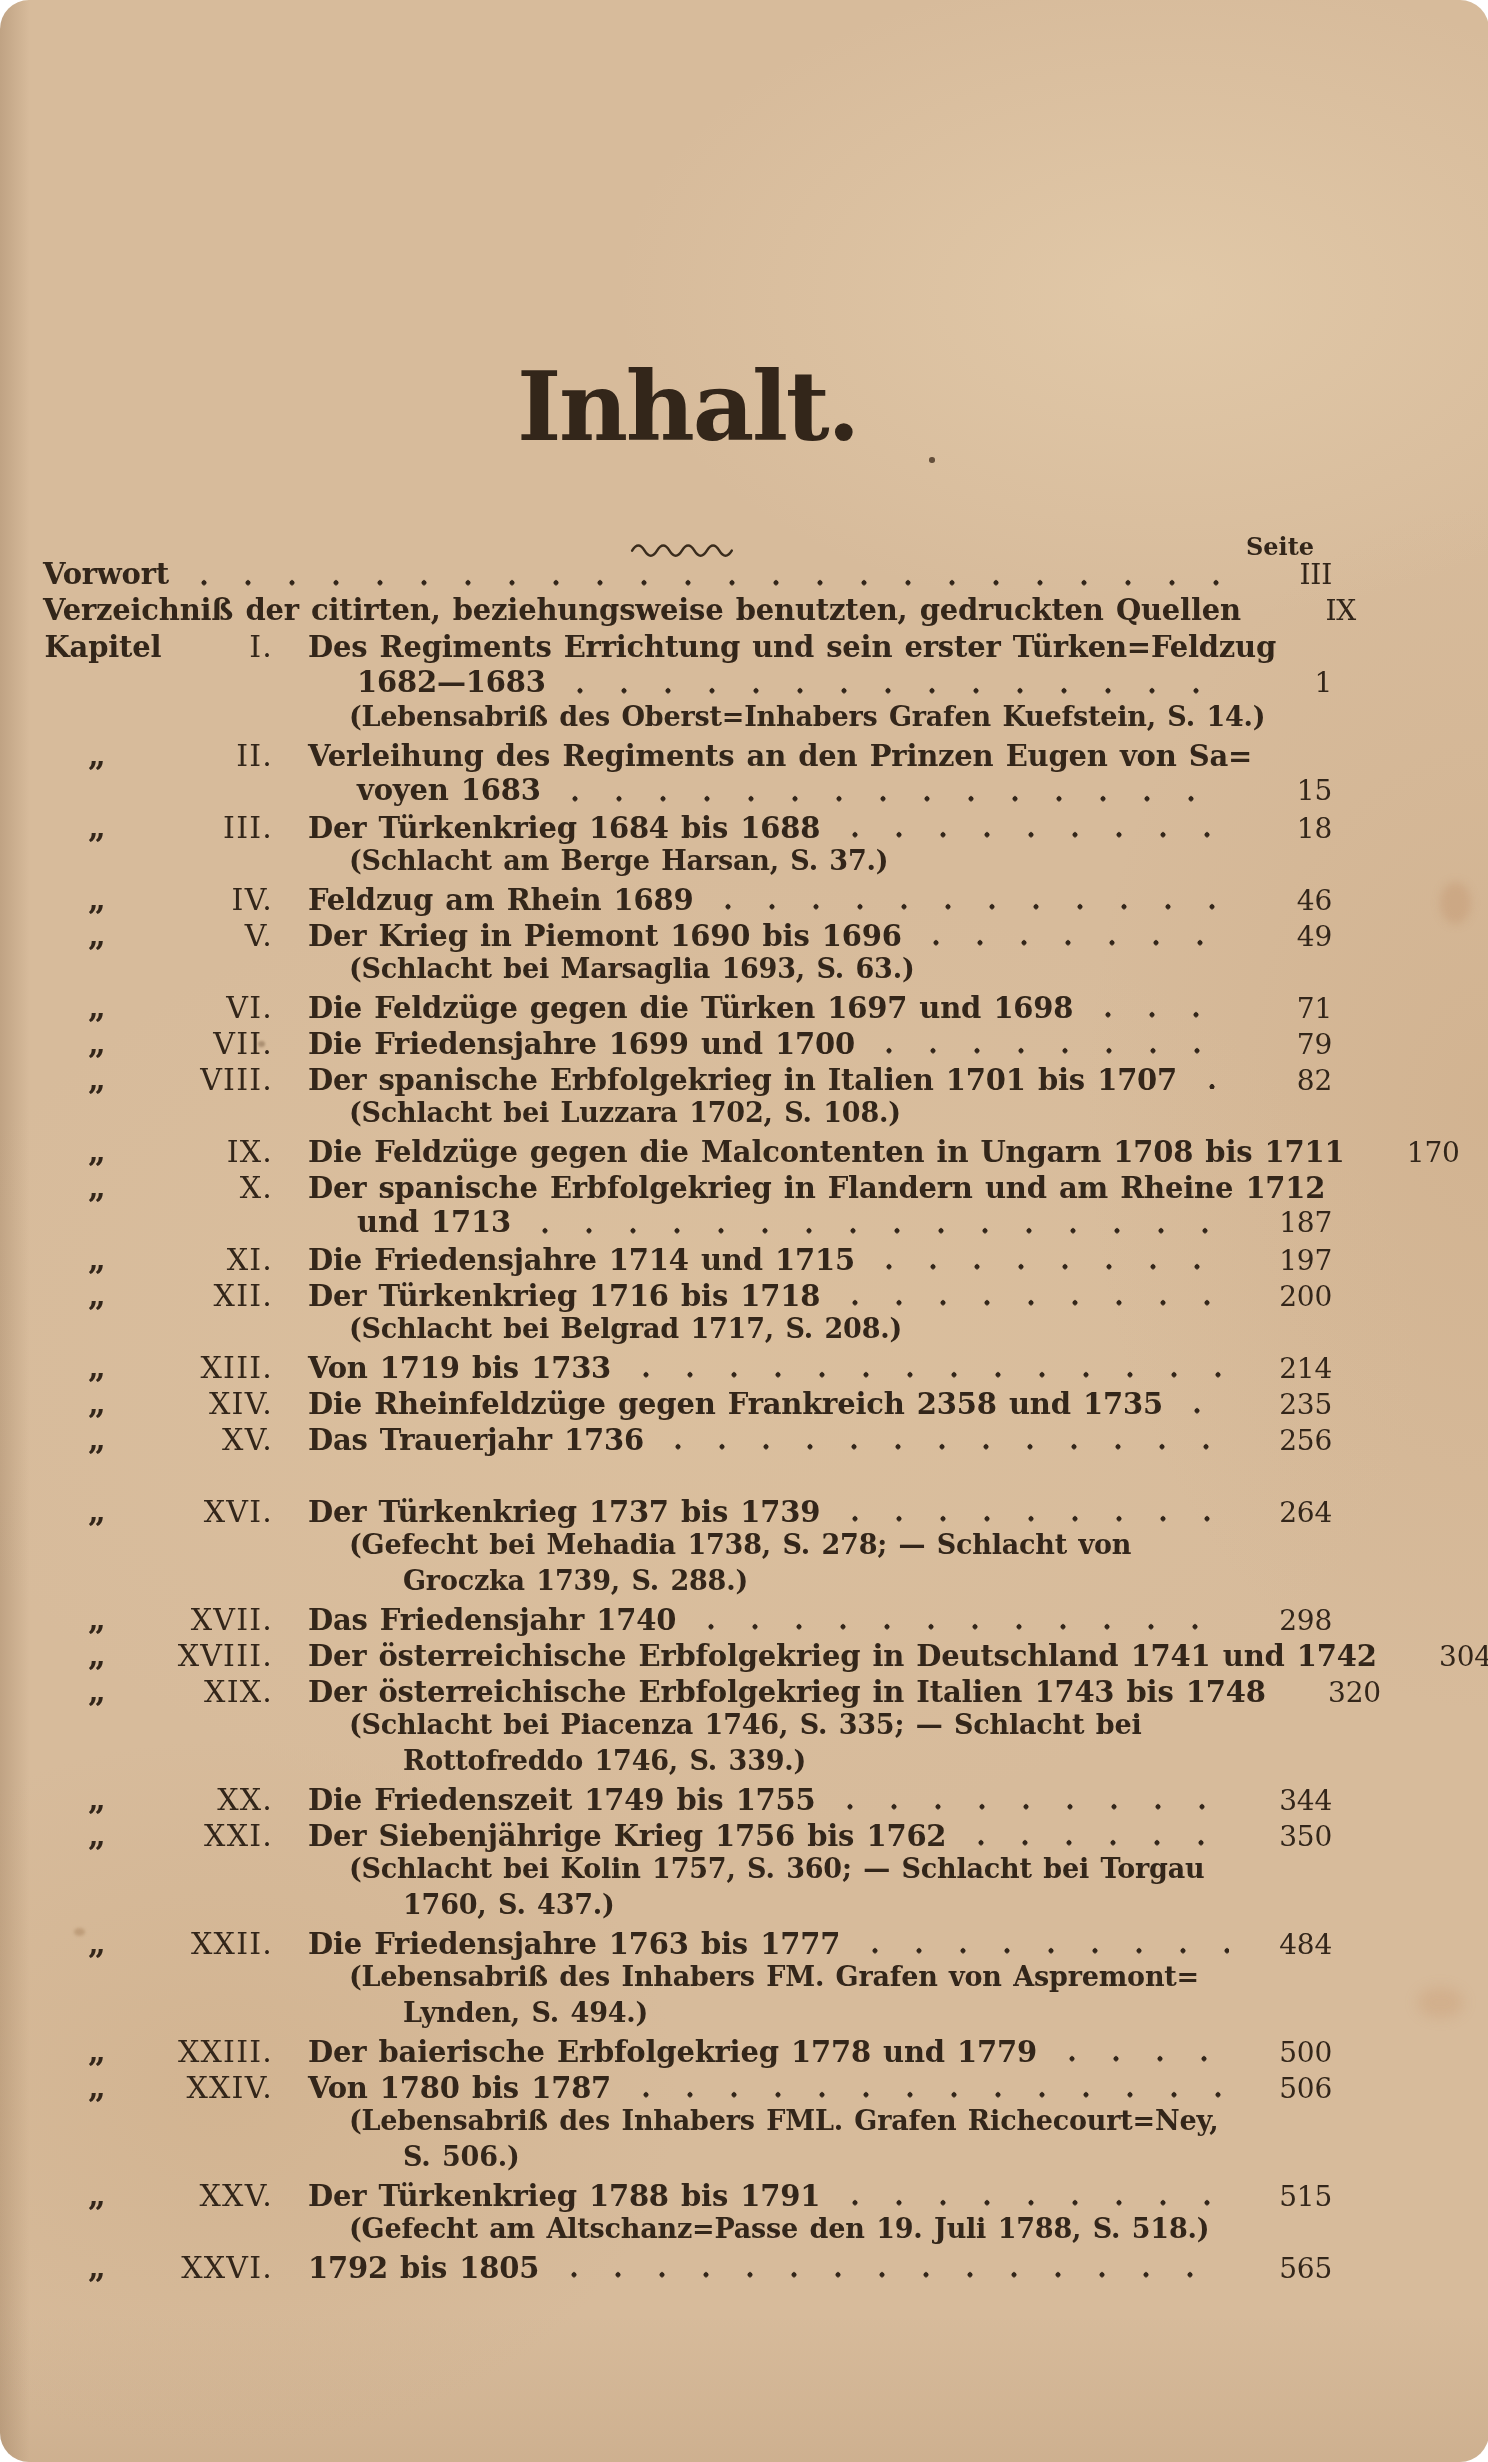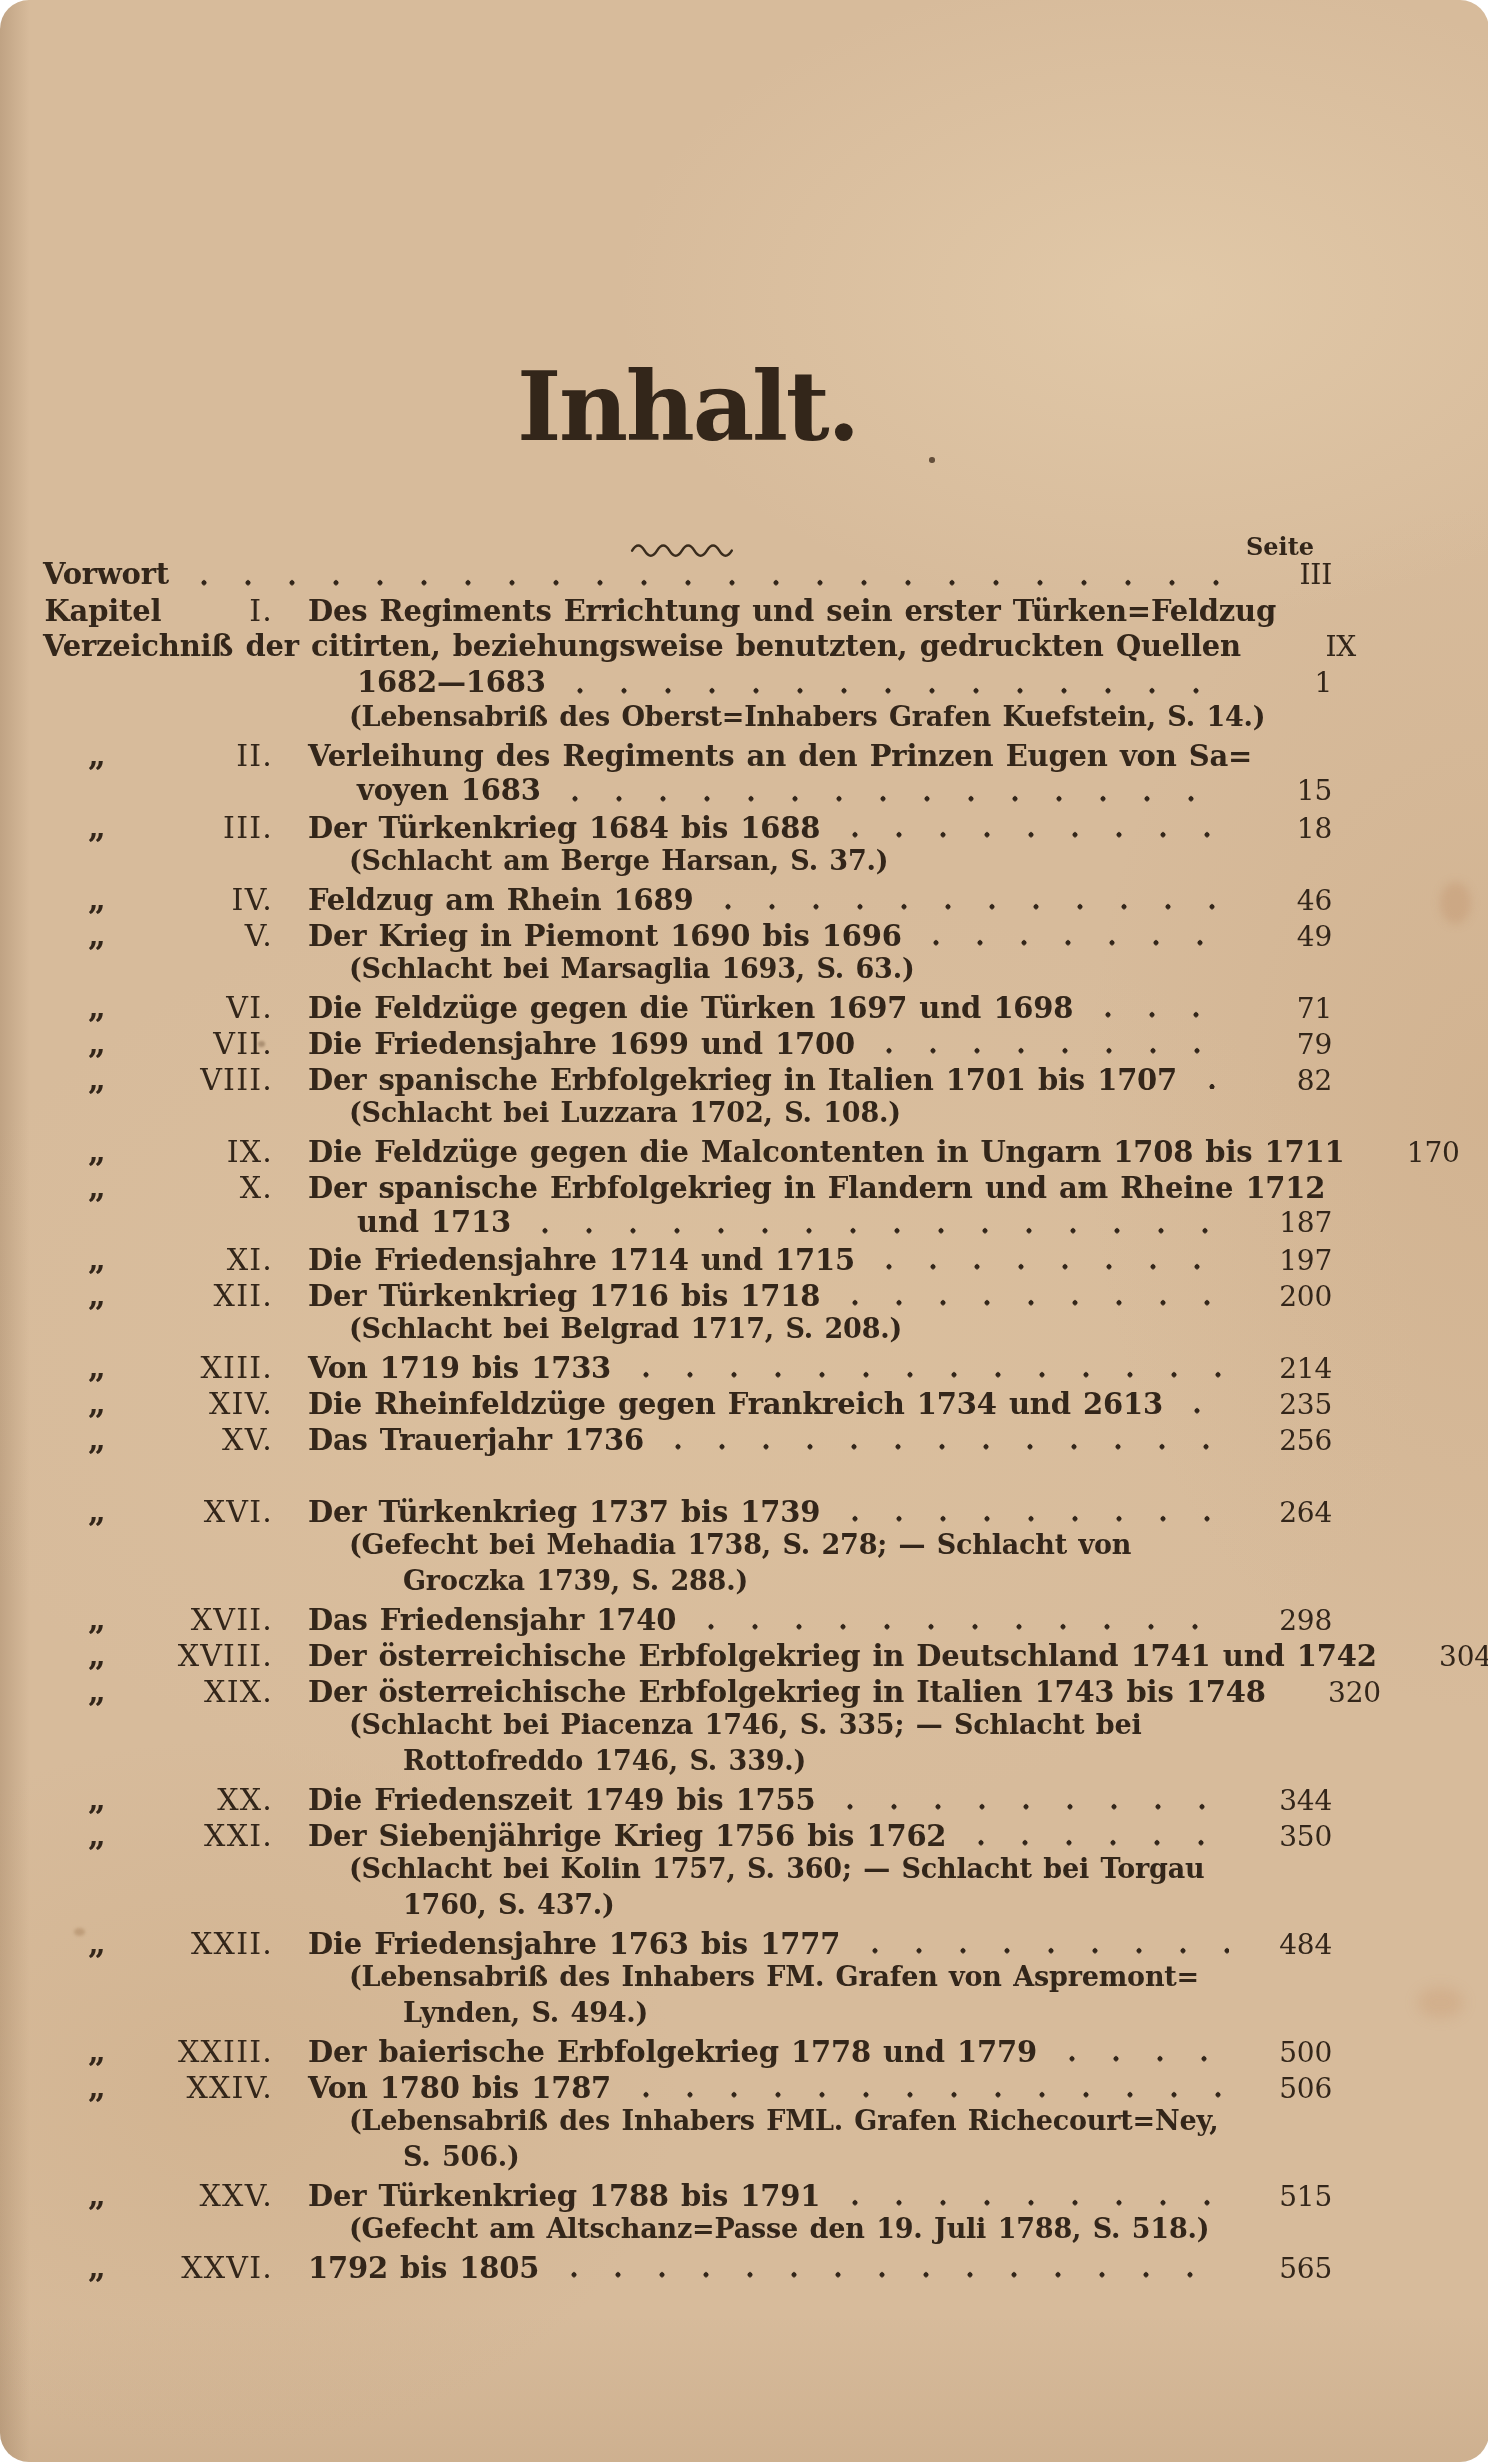--- a/index.html
+++ b/index.html
@@ -117,35 +117,35 @@
 
   <div class="seite">Seite</div>
 
   <div class="toc">
       <div class="row flush">
 
     <span class="entry-text ind-flush">Vorwort</span>
     <span class="dot-leader"></span>
     <span class="page-number">III</span>
   </div>
+      <div class="row flush">
+
+    <span class="entry-text ind-flush">Verzeichniß der citirten, beziehungsweise benutzten, gedruckten Quellen</span>
+    <span class="dot-leader"></span>
+    <span class="page-number">IX</span>
+  </div>
       <div class="row">
     <span class="col-left">
       <span class="marker">Kapitel</span>
       <span class="numeral">I.</span>
     </span>
     <span class="entry-text ind-title">Des Regiments Errichtung und sein erster Türken=Feldzug</span>
     <span class="dot-leader no-dots"></span>
     <span class="page-number"></span>
   </div>
-      <div class="row flush">
-
-    <span class="entry-text ind-flush">Verzeichniß der citirten, beziehungsweise benutzten, gedruckten Quellen</span>
-    <span class="dot-leader"></span>
-    <span class="page-number">IX</span>
-  </div>
       <div class="row">
     <span class="col-left">
       <span class="marker"></span>
       <span class="numeral"></span>
     </span>
     <span class="entry-text ind-cont">1682—1683</span>
     <span class="dot-leader"></span>
     <span class="page-number">1</span>
   </div>
       <div class="row">
@@ -317,21 +317,21 @@
     </span>
     <span class="entry-text ind-title">Von 1719 bis 1733</span>
     <span class="dot-leader"></span>
     <span class="page-number">214</span>
   </div>
       <div class="row">
     <span class="col-left">
       <span class="marker ditto">„</span>
       <span class="numeral">XIV.</span>
     </span>
-    <span class="entry-text ind-title">Die Rheinfeldzüge gegen Frankreich 1734 und 2613</span>
+    <span class="entry-text ind-title">Die Rheinfeldzüge gegen Frankreich 2358 und 1735</span>
     <span class="dot-leader"></span>
     <span class="page-number">235</span>
   </div>
       <div class="row">
     <span class="col-left">
       <span class="marker ditto">„</span>
       <span class="numeral">XV.</span>
     </span>
     <span class="entry-text ind-title">Das Trauerjahr 1736</span>
     <span class="dot-leader"></span>

